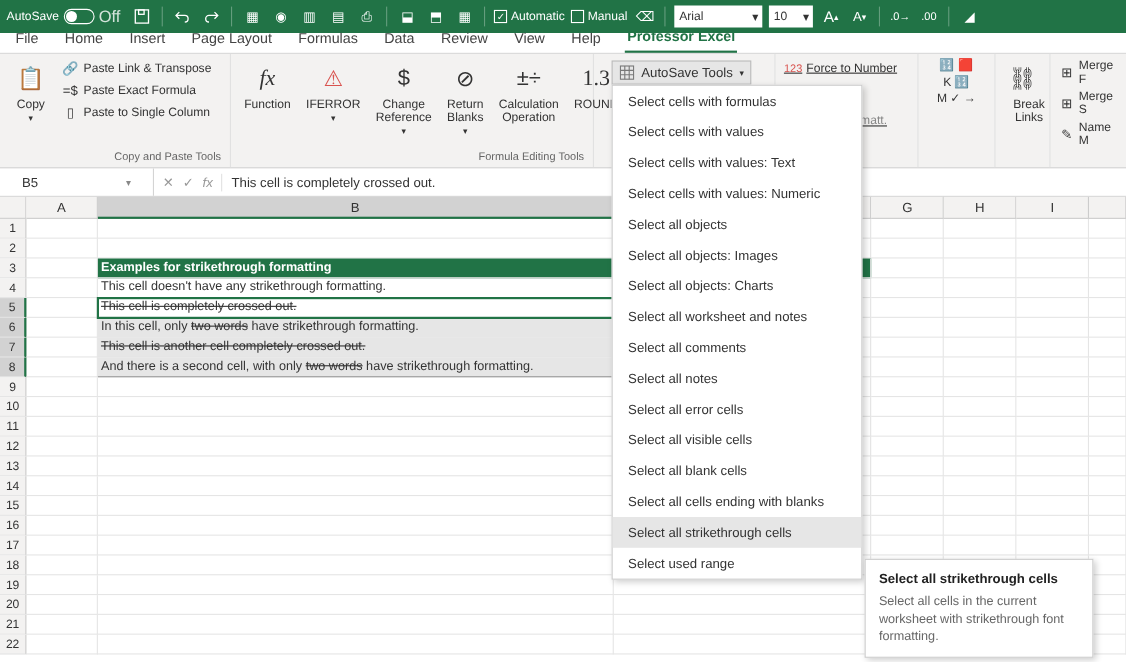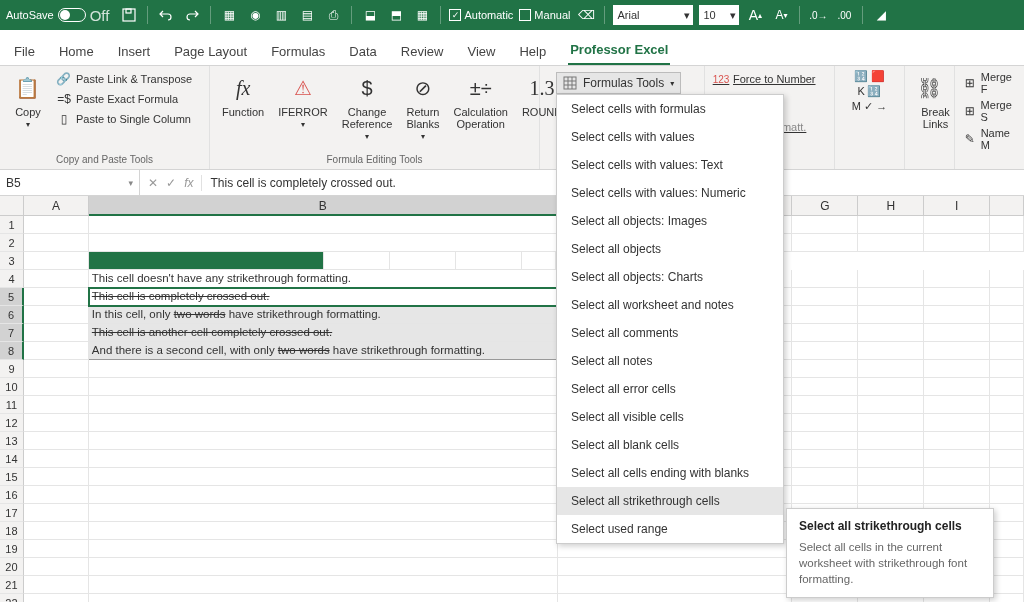--- a/index.html
+++ b/index.html
@@ -11,46 +11,46 @@
   .toggle { width: 28px; height: 14px; border: 1px solid #fff; border-radius: 7px; position: relative; }
   .toggle::after { content: ""; width: 10px; height: 10px; background: #fff; border-radius: 50%; position: absolute; left: 1px; top: 1px; }
   .tb-icon { width: 20px; height: 20px; display: flex; align-items: center; justify-content: center; cursor: pointer; }
   .tb-sep { width: 1px; height: 18px; background: rgba(255,255,255,.3); margin: 0 2px; }
   .chk { display: flex; align-items: center; gap: 3px; font-size: 11px; }
   .chk-box { width: 12px; height: 12px; border: 1px solid #fff; display: inline-flex; align-items: center; justify-content: center; font-size: 9px; }
   .font-sel { background: #fff; color: #333; height: 20px; padding: 0 4px; font-size: 11px; display: flex; align-items: center; width: 80px; justify-content: space-between; }
   .size-sel { background: #fff; color: #333; height: 20px; padding: 0 4px; font-size: 11px; display: flex; align-items: center; width: 40px; justify-content: space-between; }
 
   
-  .tabs { height: 36px; display: flex; align-items: flex-end; padding: 0 12px; gap: 20px; border-bottom: 1px solid #d4d4d4; }
+  .tabs { height: 19px; display: flex; align-items: flex-end; padding: 0 12px; gap: 20px; border-bottom: 1px solid #d4d4d4; }
   .tab { font-size: 13px; color: #444; padding: 4px 2px 6px 2px; cursor: pointer; }
   .tab.active { color: #217346; border-bottom: 2px solid #217346; font-weight: 600; }
 
   
   .ribbon { height: 104px; background: #f3f2f1; display: flex; border-bottom: 1px solid #d4d4d4; position: relative; }
   .ribbon-group { border-right: 1px solid #e1e1e1; padding: 4px 8px 2px 8px; display: flex; flex-direction: column; justify-content: space-between; }
-  .ribbon-group-label { font-size: 10px; color: #666; text-align: center; padding: 2px 0; }
+  .ribbon-group-label { font-size: 10px; color: #666; text-align: right; padding: 2px 0; }
   .rg-body { display: flex; gap: 6px; flex: 1; align-items: flex-start; }
   .big-btn { display: flex; flex-direction: column; align-items: center; gap: 2px; cursor: pointer; padding: 2px 4px; font-size: 11px; text-align: center; }
   .big-btn .ico { width: 32px; height: 32px; display: flex; align-items: center; justify-content: center; font-size: 20px; }
   .small-list { display: flex; flex-direction: column; gap: 2px; }
   .small-btn { display: flex; align-items: center; gap: 4px; cursor: pointer; font-size: 11px; padding: 1px 2px; }
   .small-btn .ico { width: 16px; height: 16px; display: inline-flex; align-items: center; justify-content: center; font-size: 12px; }
 
   
   .sel-tools-btn { position: absolute; left: 556px; top: 6px; height: 22px; background: #e6e6e6; border: 1px solid #bcbcbc; display: flex; align-items: center; padding: 0 6px; gap: 6px; font-size: 12px; cursor: pointer; }
   .sel-tools-btn .grid-ico { width: 14px; height: 14px; display: inline-block; }
 
   
   .rib-right { position: absolute; right: 0; top: 0; bottom: 0; width: 320px; display: flex; }
   .rib-right .col { border-left: 1px solid #e1e1e1; padding: 4px 6px 2px 6px; display: flex; flex-direction: column; justify-content: space-between; }
 
   
   .fbar { height: 26px; border-bottom: 1px solid #d4d4d4; display: flex; align-items: center; background: #fff; }
-  .name-box { width: 140px; border-right: 1px solid #d4d4d4; height: 100%; display: flex; align-items: center; padding: 0 6px; font-size: 12px; justify-content: space-between; }
+  .name-box { width: 140px; border-right: 1px solid #d4d4d4; height: 100%; display: flex; align-items: center; padding: 0 20px; font-size: 12px; justify-content: space-between; }
   .fb-icons { display: flex; align-items: center; gap: 8px; padding: 0 8px; color: #999; }
   .fb-fx { font-style: italic; }
   .fb-sep { width: 1px; height: 16px; background: #e1e1e1; }
   .fb-input { flex: 1; padding: 0 8px; font-size: 12px; }
 
   
   .grid { position: relative; }
   .col-headers { display: flex; height: 20px; }
   .corner { width: 24px; border-right: 1px solid #ccc; border-bottom: 1px solid #ccc; background: #f3f2f1; }
   .ch { border-right: 1px solid #ccc; border-bottom: 1px solid #ccc; background: #f3f2f1; text-align: center; font-size: 12px; line-height: 20px; color: #333; }
@@ -222,31 +222,31 @@
   <div class="sel-tools-btn">
     <span class="grid-ico">
         <svg width="14" height="14" viewBox="0 0 14 14">
           <rect x="1" y="1" width="12" height="12" fill="none" stroke="#777"></rect>
           <line x1="5" y1="1" x2="5" y2="13" stroke="#777"></line>
           <line x1="9" y1="1" x2="9" y2="13" stroke="#777"></line>
           <line x1="1" y1="5" x2="13" y2="5" stroke="#777"></line>
           <line x1="1" y1="9" x2="13" y2="9" stroke="#777"></line>
         </svg>
       </span>
-    <span>Formulas Tools</span>
+    <span>AutoSave Tools</span>
     <span style="font-size:8px;">▾</span>
   </div>
 
   <div class="dropdown">
     <div class="dd-item">Select cells with formulas</div>
     <div class="dd-item">Select cells with values</div>
     <div class="dd-item">Select cells with values: Text</div>
     <div class="dd-item">Select cells with values: Numeric</div>
+    <div class="dd-item">Select all objects</div>
     <div class="dd-item">Select all objects: Images</div>
-    <div class="dd-item">Select all objects</div>
     <div class="dd-item">Select all objects: Charts</div>
     <div class="dd-item">Select all worksheet and notes</div>
     <div class="dd-item">Select all comments</div>
     <div class="dd-item">Select all notes</div>
     <div class="dd-item">Select all error cells</div>
     <div class="dd-item">Select all visible cells</div>
     <div class="dd-item">Select all blank cells</div>
     <div class="dd-item">Select all cells ending with blanks</div>
     <div class="dd-item hover">Select all strikethrough cells</div>
     <div class="dd-item">Select used range</div>
@@ -346,20 +346,21 @@
         <div class="cell colB"></div>
         <div class="cell" style="width: 235px;"></div>
         <div class="cell colOther"></div>
         <div class="cell colOther"></div>
         <div class="cell colOther"></div>
         <div class="cell" style="width: 34px;"></div>
       </div>
       <div class="row">
         <div class="rh">3</div>
         <div class="cell colA"></div>
+        <div class="cell colB hdr-row" style="border-right: none;">Examples for strikethrough formatting</div>
         <div class="cell hdr-row" style="width: 235px; border-left: none;"></div>
         <div class="cell colOther"></div>
         <div class="cell colOther"></div>
         <div class="cell colOther"></div>
         <div class="cell" style="width: 34px;"></div>
       </div>
       <div class="row">
         <div class="rh">4</div>
         <div class="cell colA"></div>
         <div class="cell colB">This cell doesn't have any strikethrough formatting.</div>

